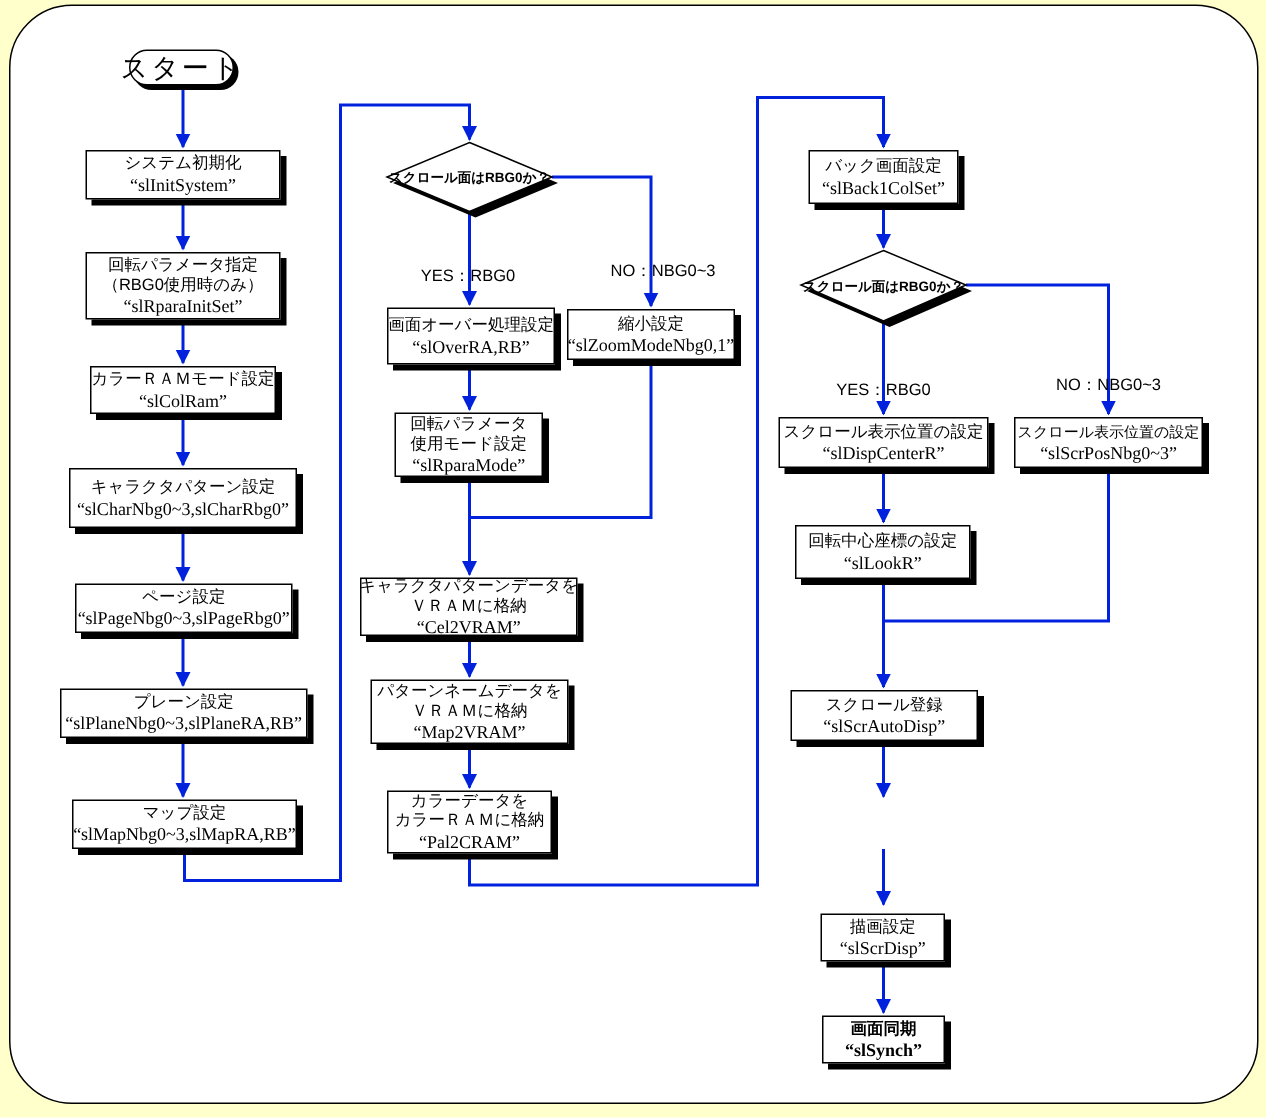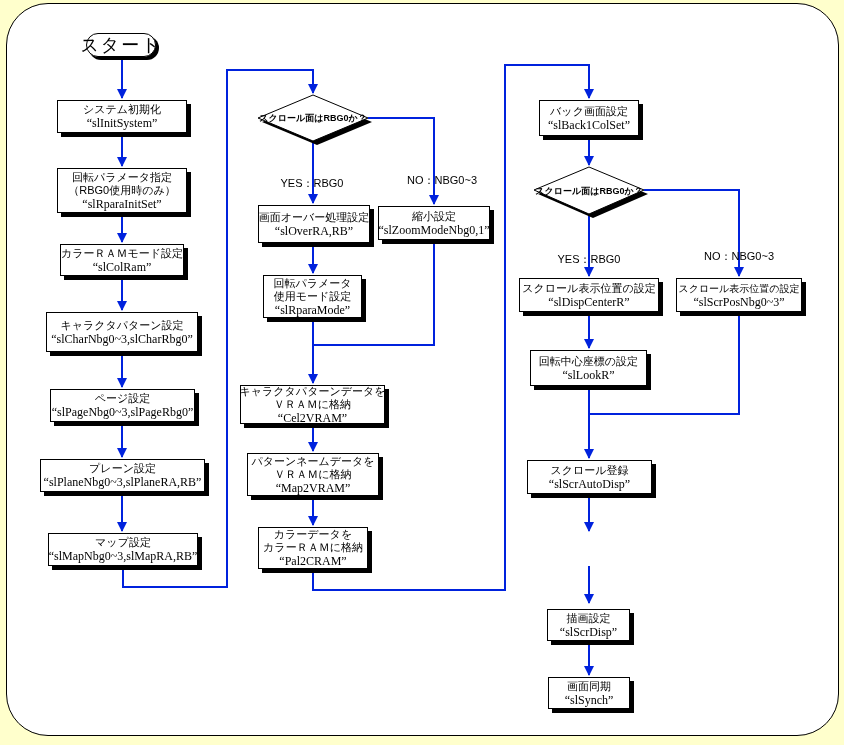--- a/index.html
+++ b/index.html
@@ -179,17 +179,17 @@
     <div class="jp">スクロール登録</div>
     <div class="fn">“slScrAutoDisp”</div>
   </div>
 
 
   <div class="node" style="left:547px;top:597px;width:83px;height:32px;margin-top:12px;">
     <div class="jp">描画設定</div>
     <div class="fn">“slScrDisp”</div>
   </div>
 
-  <div class="node" style="left:548px;top:677px;width:82px;height:32px;">
+  <div class="node" style="left:548px;top:677px;width:82px;height:32px;font-weight:bold;">
     <div class="jp">画面同期</div>
     <div class="fn">“slSynch”</div>
   </div>
 </div>
 
 </body></html>

